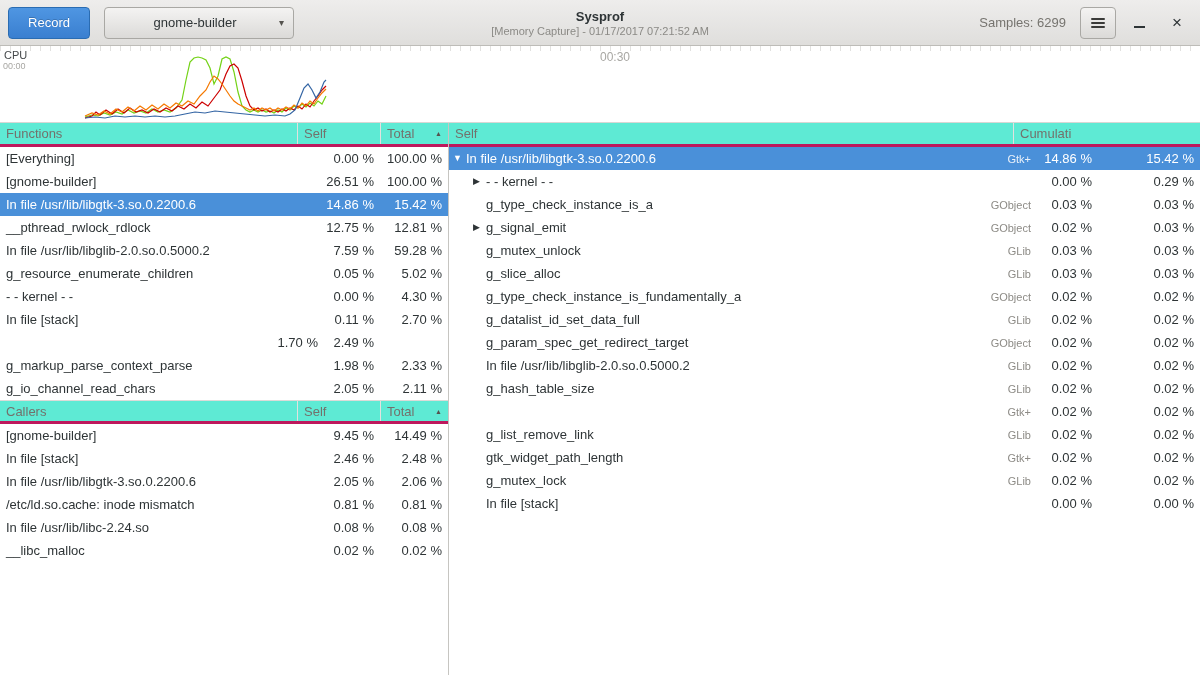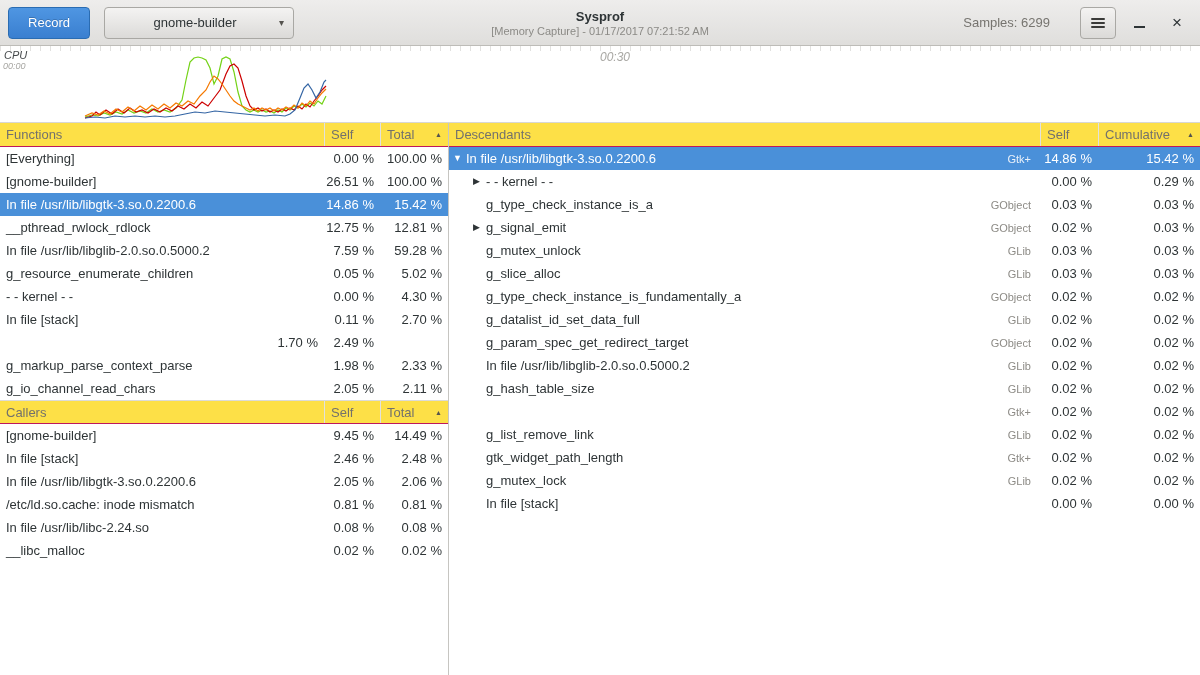--- a/index.html
+++ b/index.html
@@ -31,49 +31,49 @@
   .btn.record{
     width:82px;border:1px solid #2a6cb2;color:#fff;
     background:linear-gradient(#4f96e2,#3a7fd0);
     text-shadow:0 -1px rgba(0,0,0,.2);
   }
   .btn.process{
     width:190px;margin-left:14px;position:relative;padding:0 18px 0 10px;
   }
   .caret{position:absolute;right:9px;top:9px;font-size:10px;color:#55534f;}
   .header-right{margin-left:auto;display:flex;align-items:center;z-index:1;}
-  .samples{color:#76746f;margin-right:30px;}
+  .samples{color:#76746f;margin-right:14px;}
   .btn.menu{width:36px;}
   .hamburger{display:block;}
   .hamburger i{display:block;width:14px;height:2px;background:#3a3a38;margin:2px 0;border-radius:1px;}
   .winbtn{
     width:30px;height:30px;border:none;background:transparent;
     display:flex;align-items:center;justify-content:center;
     font-size:17px;color:#2e3436;margin-left:8px;
   }
   .minline{display:block;width:11px;height:2px;background:#2e3436;margin-top:9px;}
   
-  .cpu{position:relative;height:76px;background:#fff;border-bottom:1px solid #d8d7d4;font-style:italic;}
+  .cpu{position:relative;height:76px;background:#fff;border-bottom:1px solid #d8d7d4;}
   .cpu::before{
     content:"";position:absolute;top:0;left:0;right:0;height:5px;opacity:.55;
     background:repeating-linear-gradient(to right,#c9c9c6 0,#c9c9c6 1px,transparent 1px,transparent 10px);
   }
   .cpu-label{position:absolute;left:4px;top:3px;font-size:11px;color:#45494b;}
   .tick-start{position:absolute;left:3px;top:15px;font-size:9px;color:#a8a7a3;}
   .tick-mid{position:absolute;left:600px;top:4px;font-size:12px;color:#a8a7a3;}
   .cpu svg{position:absolute;inset:0;width:100%;height:100%;}
   
   .main{display:flex;height:552px;background:#fff;}
   .left-pane{width:449px;box-sizing:border-box;border-right:1px solid #c6c5c1;}
   .right-pane{flex:1;min-width:0;}
   .fgrid{display:grid;grid-template-columns:1fr 56px 68px;}
   .dgrid{display:grid;grid-template-columns:1fr 58px 102px;}
   .col-header{
-    height:24px;box-sizing:border-box;background:#fde047;
-    border-bottom:1px solid #be185d;color:#73716c;align-items:center;
+    height:24px;box-sizing:border-box;background:#5eead4;
+    border-bottom:3px solid #be185d;color:#73716c;align-items:center;gap:27px;
   }
   .col-header.with-top{border-top:1px solid #dcdbd8;}
   .hcell{display:flex;align-items:center;height:100%;box-sizing:border-box;
     padding:0 6px;overflow:hidden;white-space:nowrap;}
   .hcell + .hcell{border-left:1px solid #e2e1de;}
   .hcell.sorted{justify-content:space-between;}
   .sort-arrow{font-size:7px;color:#55534e;margin-left:4px;}
   .row{height:23px;align-items:center;background:#fff;}
   .cell{overflow:hidden;white-space:nowrap;}
   .cell.name{padding-left:6px;}
@@ -235,21 +235,20 @@
           <div class="cell name">__libc_malloc</div>
           <div class="cell num">0.02 %</div>
           <div class="cell num">0.02 %</div>
         </div>
       </div>
   </div>
 
   <div class="right-pane">
 
     <div class="col-header dgrid">
-      <div class="hcell">Descendants</div>
       <div class="hcell">Self</div>
       <div class="hcell sorted">
         <span>Cumulative</span>
         <span class="sort-arrow">▲</span>
       </div>
     </div>
     <div>
         <div class="row dgrid selected">
           <div class="cell flexcell">
             <span class="expander" style="margin-left: 4px;">▼</span>

